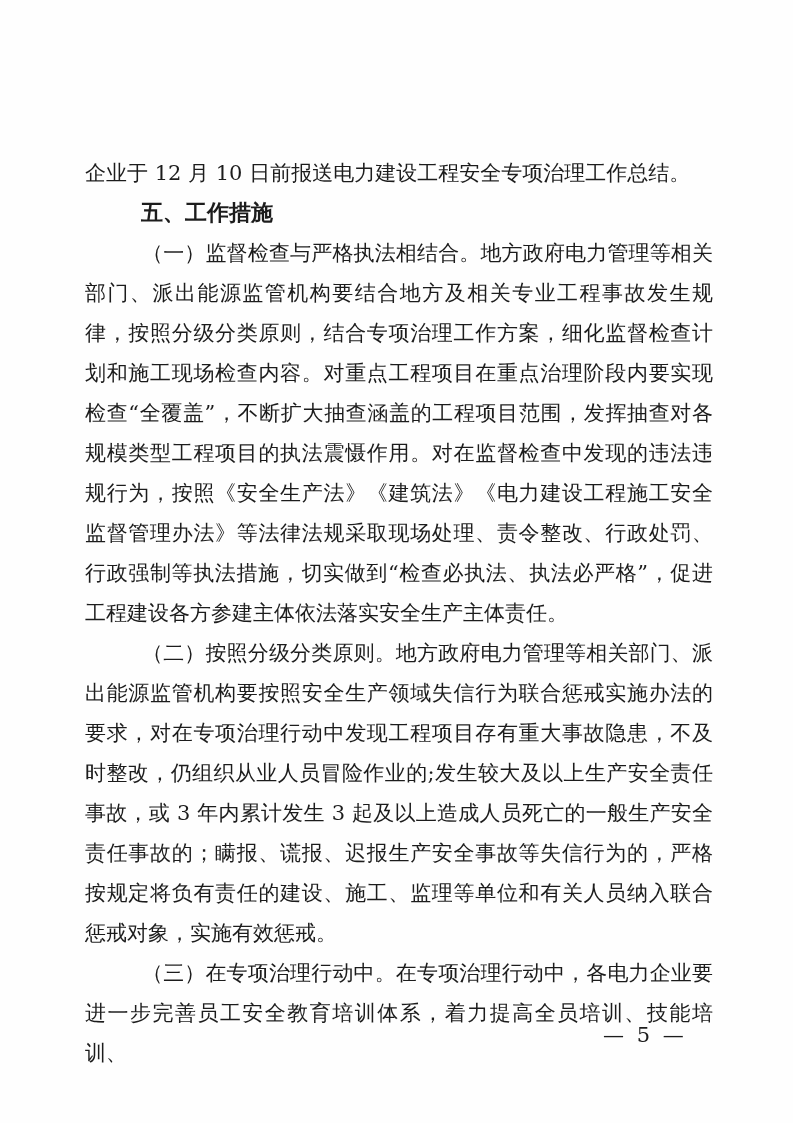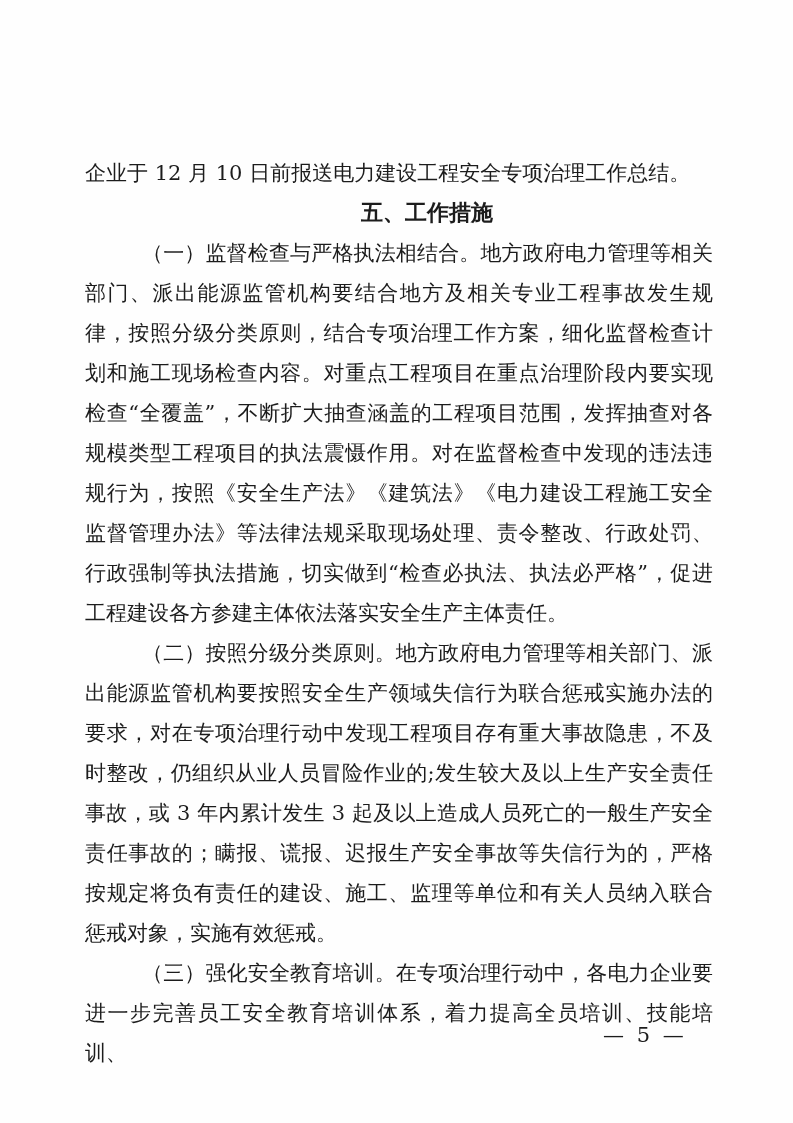--- a/index.html
+++ b/index.html
@@ -32,21 +32,21 @@
   }
   p.continuation {
     text-indent: 0;
   }
   p.section-heading {
     font-family: "Liberation Sans", "DejaVu Sans", sans-serif;
     font-weight: 700;
     font-size: 22px;
     line-height: 40px;
     text-indent: 56px;
-    text-align: center;
+    text-align: left;
   }
   p.para {
     text-indent: 57px;
   }
   .lead {
     font-weight: 400;
   }
   .page-number {
     position: absolute;
     top: 1015px;
@@ -69,20 +69,20 @@
   <div class="content">
 
     <p class="continuation">企业于 12 月 10 日前报送电力建设工程安全专项治理工作总结。</p>
 
     <p class="section-heading">五、工作措施</p>
 
     <p class="para"><span class="lead">（一）监督检查与严格执法相结合。</span><span>地方政府电力管理等相关部门、派出能源监管机构要结合地方及相关专业工程事故发生规律，按照分级分类原则，结合专项治理工作方案，细化监督检查计划和施工现场检查内容。对重点工程项目在重点治理阶段内要实现检查“全覆盖”，不断扩大抽查涵盖的工程项目范围，发挥抽查对各规模类型工程项目的执法震慑作用。对在监督检查中发现的违法违规行为，按照《安全生产法》《建筑法》《电力建设工程施工安全监督管理办法》等法律法规采取现场处理、责令整改、行政处罚、行政强制等执法措施，切实做到“检查必执法、执法必严格”，促进工程建设各方参建主体依法落实安全生产主体责任。</span></p>
 
     <p class="para"><span class="lead">（二）按照分级分类原则。</span><span>地方政府电力管理等相关部门、派出能源监管机构要按照安全生产领域失信行为联合惩戒实施办法的要求，对在专项治理行动中发现工程项目存有重大事故隐患，不及时整改，仍组织从业人员冒险作业的;发生较大及以上生产安全责任事故，或 3 年内累计发生 3 起及以上造成人员死亡的一般生产安全责任事故的；瞒报、谎报、迟报生产安全事故等失信行为的，严格按规定将负有责任的建设、施工、监理等单位和有关人员纳入联合惩戒对象，实施有效惩戒。</span></p>
 
-    <p class="para"><span class="lead">（三）强化安全教育培训。</span><span>在专项治理行动中，各电力企业要进一步完善员工安全教育培训体系，着力提高全员培训、技能培训、</span></p>
+    <p class="para"><span class="lead">（三）在专项治理行动中。</span><span>在专项治理行动中，各电力企业要进一步完善员工安全教育培训体系，着力提高全员培训、技能培训、</span></p>
 
   </div>
 
   <div class="page-number">
     <span class="num">— 5 —</span>
   </div>
 </div>
 
 </body></html>

